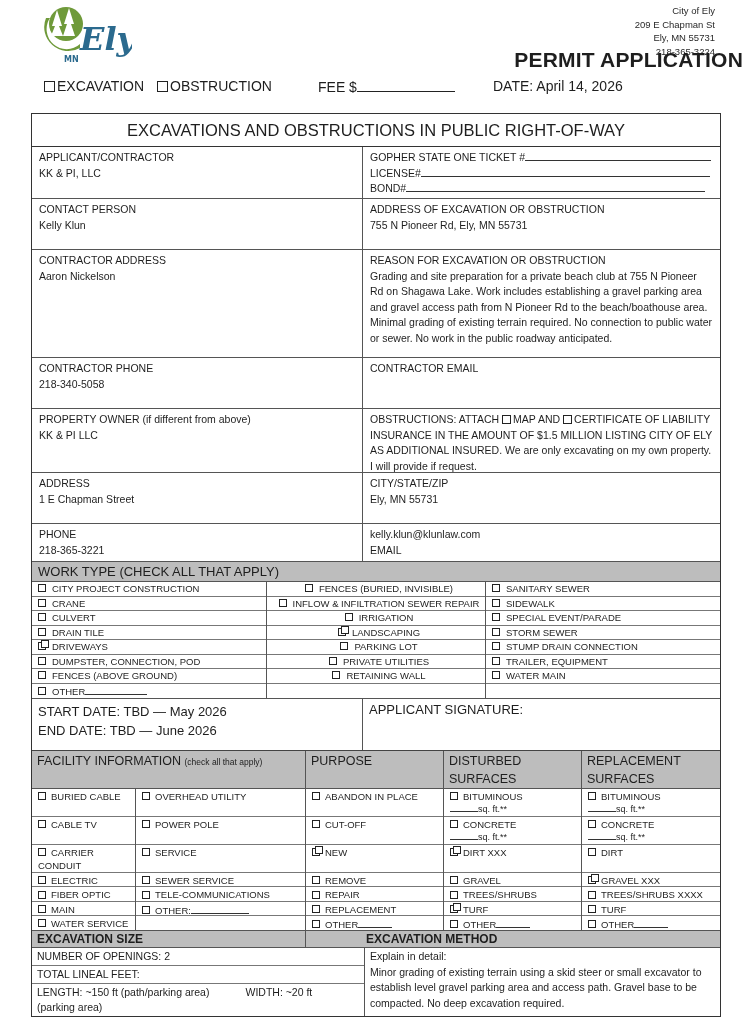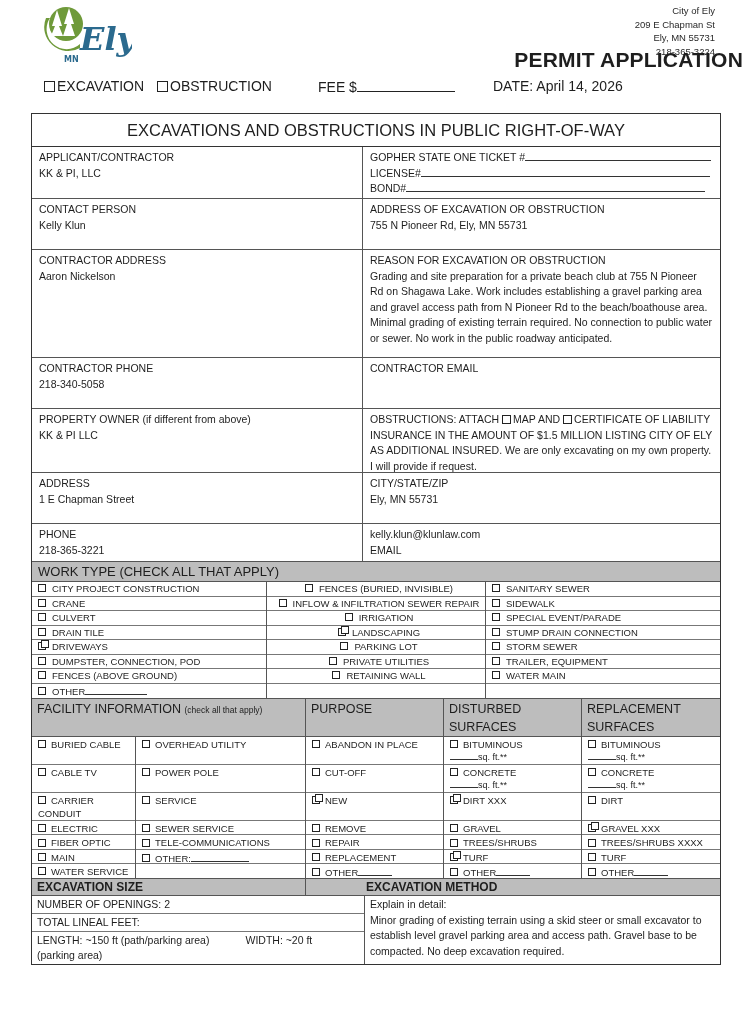--- a/index.html
+++ b/index.html
@@ -203,28 +203,37 @@
         <div class="wt-item"><span class="cb checked"></span><span>LANDSCAPING</span></div>
         <div class="wt-item"><span class="cb"></span><span>PARKING LOT</span></div>
         <div class="wt-item"><span class="cb"></span><span>PRIVATE UTILITIES</span></div>
         <div class="wt-item"><span class="cb"></span><span>RETAINING WALL</span></div>
         <div class="wt-item"></div>
       </div>
     <div class="wt-col" style="flex:1;" id="wt-col-2">
         <div class="wt-item"><span class="cb"></span><span>SANITARY SEWER</span></div>
         <div class="wt-item"><span class="cb"></span><span>SIDEWALK</span></div>
         <div class="wt-item"><span class="cb"></span><span>SPECIAL EVENT/PARADE</span></div>
+        <div class="wt-item"><span class="cb"></span><span>STORM SEWER</span></div>
         <div class="wt-item"><span class="cb"></span><span>STUMP DRAIN CONNECTION</span></div>
-        <div class="wt-item"><span class="cb"></span><span>STORM SEWER</span></div>
         <div class="wt-item"><span class="cb"></span><span>TRAILER, EQUIPMENT</span></div>
         <div class="wt-item"><span class="cb"></span><span>WATER MAIN</span></div>
         <div class="wt-item"></div>
       </div>
   </div>
 
+  <div class="dates">
+    <div class="l">
+      <div>START DATE: TBD — May 2026</div>
+      <div>END DATE: TBD — June 2026</div>
+    </div>
+    <div class="r">
+      <div>APPLICANT SIGNATURE:</div>
+    </div>
+  </div>
 
   <div class="fac-hdr grey">
     <div style="width:274px;"><span>FACILITY INFORMATION</span> <span style="font-size:8.5px;">(check all that apply)</span></div>
     <div class="fc3">PURPOSE</div>
     <div class="fc4">DISTURBED SURFACES</div>
     <div class="fc5">REPLACEMENT SURFACES</div>
   </div>
   <div class="fac-grid">
     <div class="fac-col fc1" id="fac-col1">
         <div class="fitem h28"><span class="cb"></span><span>BURIED CABLE</span></div>

